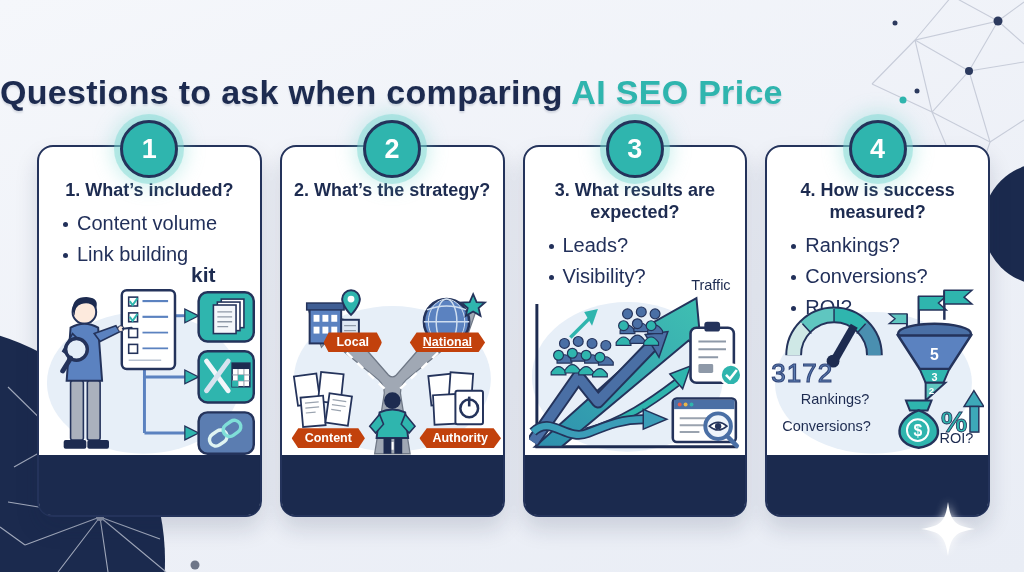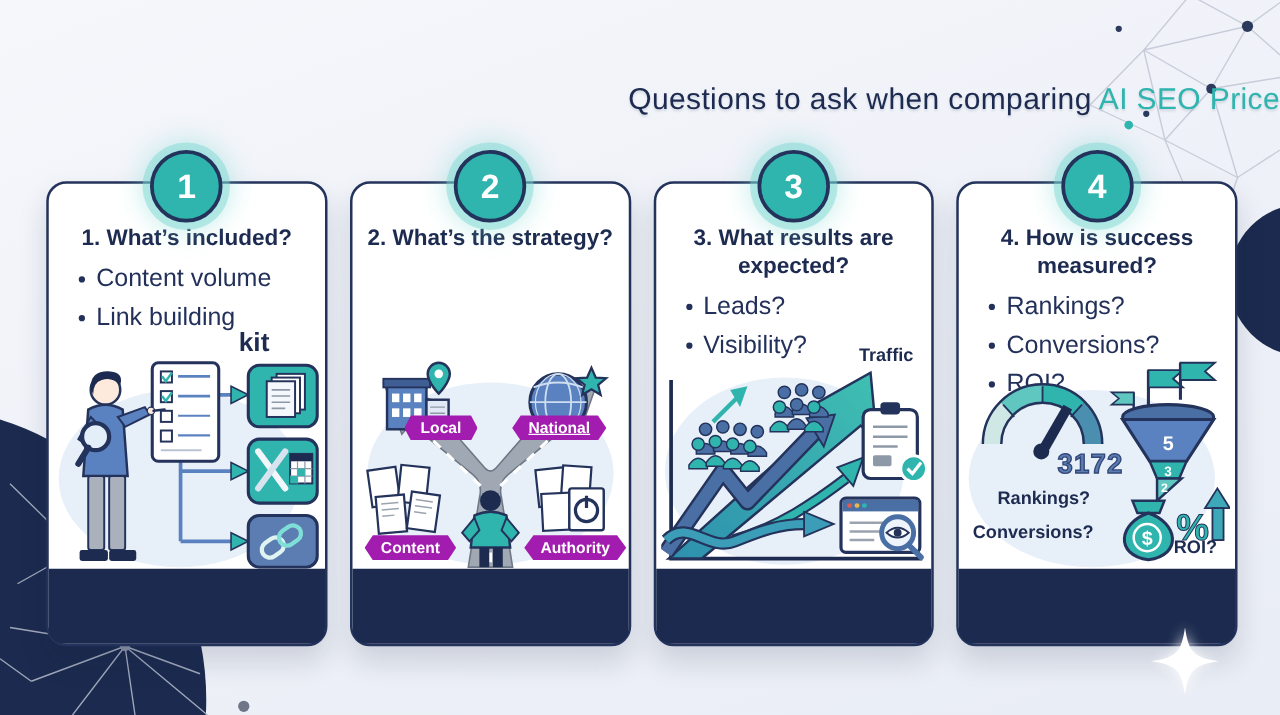--- a/index.html
+++ b/index.html
@@ -11,22 +11,22 @@
   
   .blob-bl{position:absolute;width:470px;height:470px;left:-305px;top:325px;border-radius:50%;
     background:var(--card-footer-navy,#1b2a4e);z-index:0;}
   .circle-r{position:absolute;left:983px;top:163px;width:122px;height:122px;border-radius:50%;
     background:var(--card-footer-navy,#1b2a4e);z-index:0;}
   .mesh{position:absolute;z-index:1;}
   .mesh.tr{right:0;top:0;}
   .mesh.bl{left:0;bottom:0;}
   .sparkle{position:absolute;left:915px;top:496px;z-index:3;filter:drop-shadow(0 0 5px rgba(255,255,255,.95));}
   
-  .title{position:absolute;top:50px;left:0;width:100%;text-align:right;z-index:2;
-    font-size:24px;font-weight:normal;letter-spacing:.3px;color:var(--navy,#1d2b50);
+  .title{position:absolute;top:50px;left:0;width:100%;text-align:left;z-index:2;
+    font-size:34px;font-weight:bold;letter-spacing:.3px;color:var(--navy,#1d2b50);
     text-shadow:0 2px 2px rgba(30,43,80,.14);}
   .title .accent{color:var(--accent-teal,#2fb5ae);}
   
   .cards{position:absolute;left:37px;top:145px;width:953px;height:372px;display:flex;gap:18px;z-index:2;}
   .card{position:relative;flex:1;background:#fff;border:2.5px solid #24335b;border-radius:16px;
     box-shadow:0 12px 22px rgba(20,35,70,.15);}
   .badge{position:absolute;top:-27px;left:50%;transform:translateX(-50%);width:52px;height:52px;
     border-radius:50%;background:var(--accent-teal,#2fb5ae);border:3px solid #24335b;z-index:4;
     display:flex;align-items:center;justify-content:center;
     box-shadow:0 0 0 6px rgba(120,214,208,.45),0 0 18px 9px rgba(120,214,208,.35);}
@@ -35,27 +35,27 @@
     line-height:1.22;color:var(--navy,#1d2b50);}
   .bullets{margin:2px 0 0 24px;padding:0;list-style:none;font-size:20px;color:#22305a;}
   .bullets li{margin:4px 0;line-height:1.35;}
   .bullets li::before{content:"";display:inline-block;width:5px;height:5px;border-radius:50%;
     background:#22305a;margin-right:9px;vertical-align:3px;}
   .card-footer{position:absolute;left:0;right:0;bottom:0;height:60px;
     background:var(--card-footer-navy,#1b2a4e);border-radius:0 0 12px 12px;}
   .illus{position:absolute;left:4px;right:4px;top:140px;bottom:60px;z-index:1;}
   .illus svg{width:100%;height:100%;display:block;}
   
-  .olabel{position:absolute;font-weight:bold;color:var(--navy,#1d2b50);white-space:nowrap;z-index:2;}
+  .olabel{position:absolute;font-weight:normal;color:var(--navy,#1d2b50);white-space:nowrap;z-index:2;}
   .kit-label{position:absolute;left:152px;top:116px;font-size:21px;font-weight:bold;color:var(--navy,#1d2b50);z-index:2;}
-  .banner{position:absolute;transform:translate(-50%,-50%);background:#a21caf;color:#fff;
+  .banner{position:absolute;transform:translate(-50%,-50%);background:#c2410c;color:#fff;
     font-size:12.5px;font-weight:bold;padding:3px 13px;white-space:nowrap;z-index:2;
     clip-path:polygon(9% 0,91% 0,100% 50%,91% 100%,9% 100%,0 50%);}
   .traffic-label{right:5%;top:-10px;font-size:14.5px;}
-  .gauge-value{left:0;width:60%;text-align:right;top:42%;font-size:22px;letter-spacing:1px;
+  .gauge-value{left:0;width:60%;text-align:left;top:42%;font-size:26px;letter-spacing:1px;
     color:#5b7db1;-webkit-text-stroke:1.1px #33477a;}
   .rankings-label{left:0;width:60%;text-align:center;top:62%;font-size:14.5px;}
   .conversions-label{left:0;width:52%;text-align:center;top:78%;font-size:14.5px;}
   .roi-label{left:76%;width:22%;text-align:center;top:85%;font-size:14.5px;}
   svg text{font-family:"Liberation Sans",sans-serif;}
 </style>
 </head>
 <body>
 
 <div class="blob-bl"></div>

